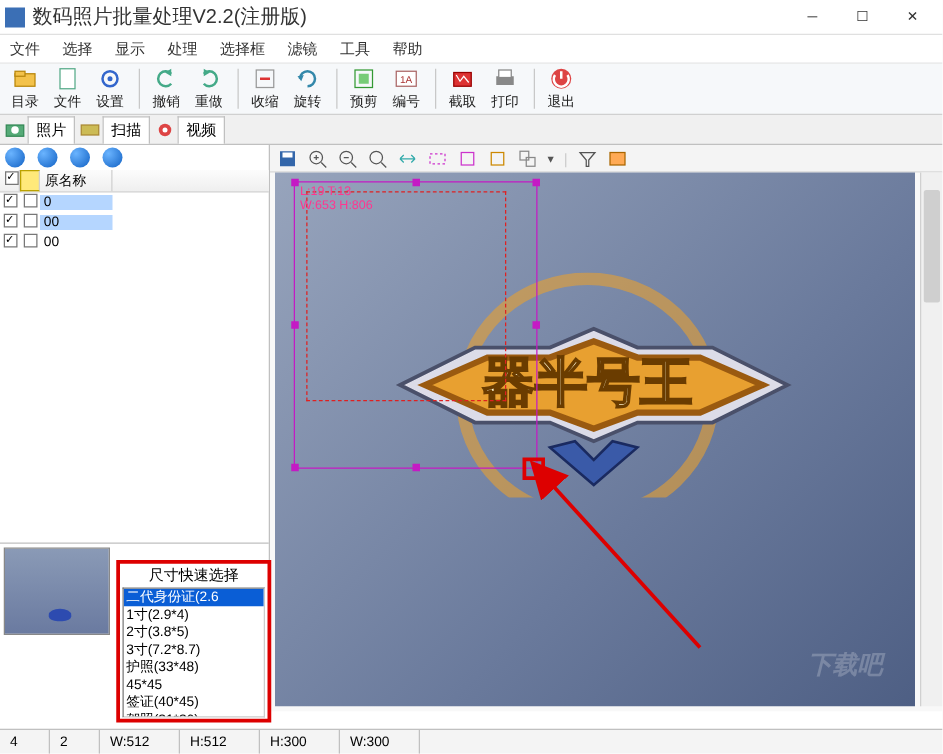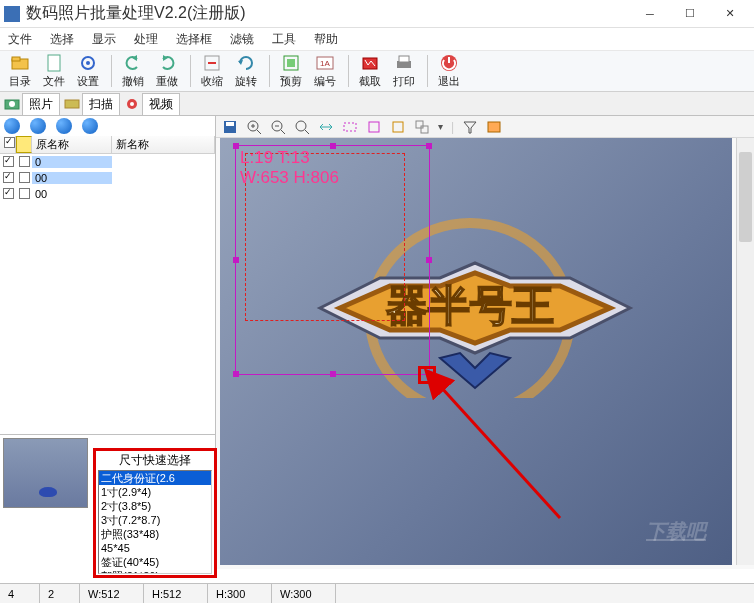--- a/index.html
+++ b/index.html
@@ -26,21 +26,21 @@
 
 .main-area { display: flex; height: 453px; }
 .left-pane { width: 216px; border-right: 1px solid #c0c0c0; display: flex; flex-direction: column; background: #fff; }
 .nav-row { height: 20px; padding: 2px 4px; display: flex; gap: 10px; }
 .nav-btn { width: 16px; height: 16px; border-radius: 50%; background: radial-gradient(circle at 30% 30%, #6ab4ff, #1161c4); display: inline-block; }
 
 .table-hdr { display: flex; height: 18px; background: linear-gradient(#fcfcfc,#efefef); border-bottom: 1px solid #d0d0d0; font-size: 11px; }
 .table-hdr > div { border-right: 1px solid #d0d0d0; padding: 1px 4px; }
 .col-chk { width: 16px; }
 .col-lock { width: 16px; }
-.col-old { width: 80px; }
+.col-old { width: 58px; }
 .col-new { flex:1; }
 .table-body { flex: 0 0 auto; font-size: 11px; }
 .file-row { height: 16px; display: flex; align-items: center; }
 .file-row > div { padding: 0 3px; }
 .row-sel { background: #b5d6ff; }
 .chk { width: 11px; height: 11px; border: 1px solid #777; background: #fff; display: inline-block; position: relative; }
 .chk.on::after { content: "✓"; font-size: 9px; position: absolute; top: -2px; left: 0; }
 .lockcell { background: #ffe97a; border: 1px solid #bba200; }
 
 .thumb-area { border-top: 1px solid #c0c0c0; height: 135px; margin-top: auto; padding: 3px; display: flex; flex-direction: column; }
@@ -54,29 +54,29 @@
 .sl-sel { background: #0a5ed6; color: #fff; }
 
 .canvas-pane { flex: 1; background: #f8f8f8; position: relative; }
 .canvas-toolbar { height: 22px; display: flex; align-items: center; gap: 8px; padding: 0 6px; font-size: 12px; background: #f4f4f4; border-bottom: 1px solid #d8d8d8; }
 .ct-icon { width: 16px; height: 16px; display: inline-block; }
 .canvas-viewport { position: absolute; top: 22px; left: 4px; right: 22px; bottom: 4px; background: linear-gradient(135deg,#97a4bc 0%, #6a7a9c 60%, #4e5f84 100%); overflow: hidden; }
 .logo-art { position: absolute; top: 80px; left: 60px; width: 380px; height: 180px; }
 .sel-box { position: absolute; border: 1px solid #c41ac4; top: 7px; left: 15px; width: 195px; height: 230px; }
 .sel-box .handle { width: 6px; height: 6px; background: #c41ac4; position: absolute; }
 .h-tl{top:-3px;left:-3px}.h-tr{top:-3px;right:-3px}.h-bl{bottom:-3px;left:-3px}.h-br{bottom:-3px;right:-3px}.h-tm{top:-3px;left:calc(50% - 3px)}.h-bm{bottom:-3px;left:calc(50% - 3px)}.h-ml{top:calc(50% - 3px);left:-3px}.h-mr{top:calc(50% - 3px);right:-3px}
-.sel-info { position: absolute; top: 10px; left: 20px; color: #ff3690; font-size: 17px; font-family: monospace; }
+.sel-info { position: absolute; top: 10px; left: 20px; color: #ff3690; font-size: 10px; font-family: monospace; }
 .dash-box { position: absolute; border: 1px dashed #e02020; top: 15px; left: 25px; width: 160px; height: 168px; }
 .target-sq { position: absolute; width: 18px; height: 18px; border: 3px solid #d00; left: 198px; top: 228px; }
 .arrow-svg { position: absolute; left: 200px; top: 230px; pointer-events: none; }
 
 .vscroll { position: absolute; right: 0; top: 22px; bottom: 4px; width: 18px; background: #f0f0f0; border-left: 1px solid #d0d0d0; }
 .vscroll .thumb { position: absolute; top: 14px; left: 2px; right: 2px; height: 90px; background: #cfcfcf; border-radius: 2px; }
 
-.watermark { position: absolute; right: 26px; bottom: 20px; font-size: 20px; color: rgba(255,255,255,0.22); font-weight: bold; font-style: italic; text-decoration: underline; }
+.watermark { position: absolute; right: 26px; bottom: 20px; font-size: 20px; color: rgba(255,255,255,0.22); font-weight: bold; font-style: italic; }
 
 .status-bar { height: 20px; border-top: 1px solid #c0c0c0; display: flex; align-items: center; font-size: 11px; background: #f4f4f4; position: absolute; bottom: 0; left: 0; right: 0; }
 .status-bar .cell { border-right: 1px solid #c0c0c0; padding: 0 8px; height: 100%; display: flex; align-items: center; }
 </style>
 </head>
 <body>
 
 <div class="title-bar">
   <span class="app-icon"></span>
   <span class="title-text">数码照片批量处理V2.2(注册版)</span>
@@ -217,21 +217,20 @@
     <div class="nav-row">
       <span class="nav-btn"></span>
       <span class="nav-btn"></span>
       <span class="nav-btn"></span>
       <span class="nav-btn"></span>
     </div>
     <div class="table-hdr">
       <div class="col-chk"><span class="chk on"></span></div>
       <div class="col-lock lockcell"></div>
       <div class="col-old">原名称</div>
-      <div class="col-new">新名称</div>
     </div>
     <div class="table-body">
       <div class="file-row">
           <div class="col-chk"><span class="chk on"></span></div>
           <div class="col-lock"><span class="chk"></span></div>
           <div class="col-old row-sel">0</div>
           <div class="col-new"></div>
         </div>
       <div class="file-row">
           <div class="col-chk"><span class="chk on"></span></div>

